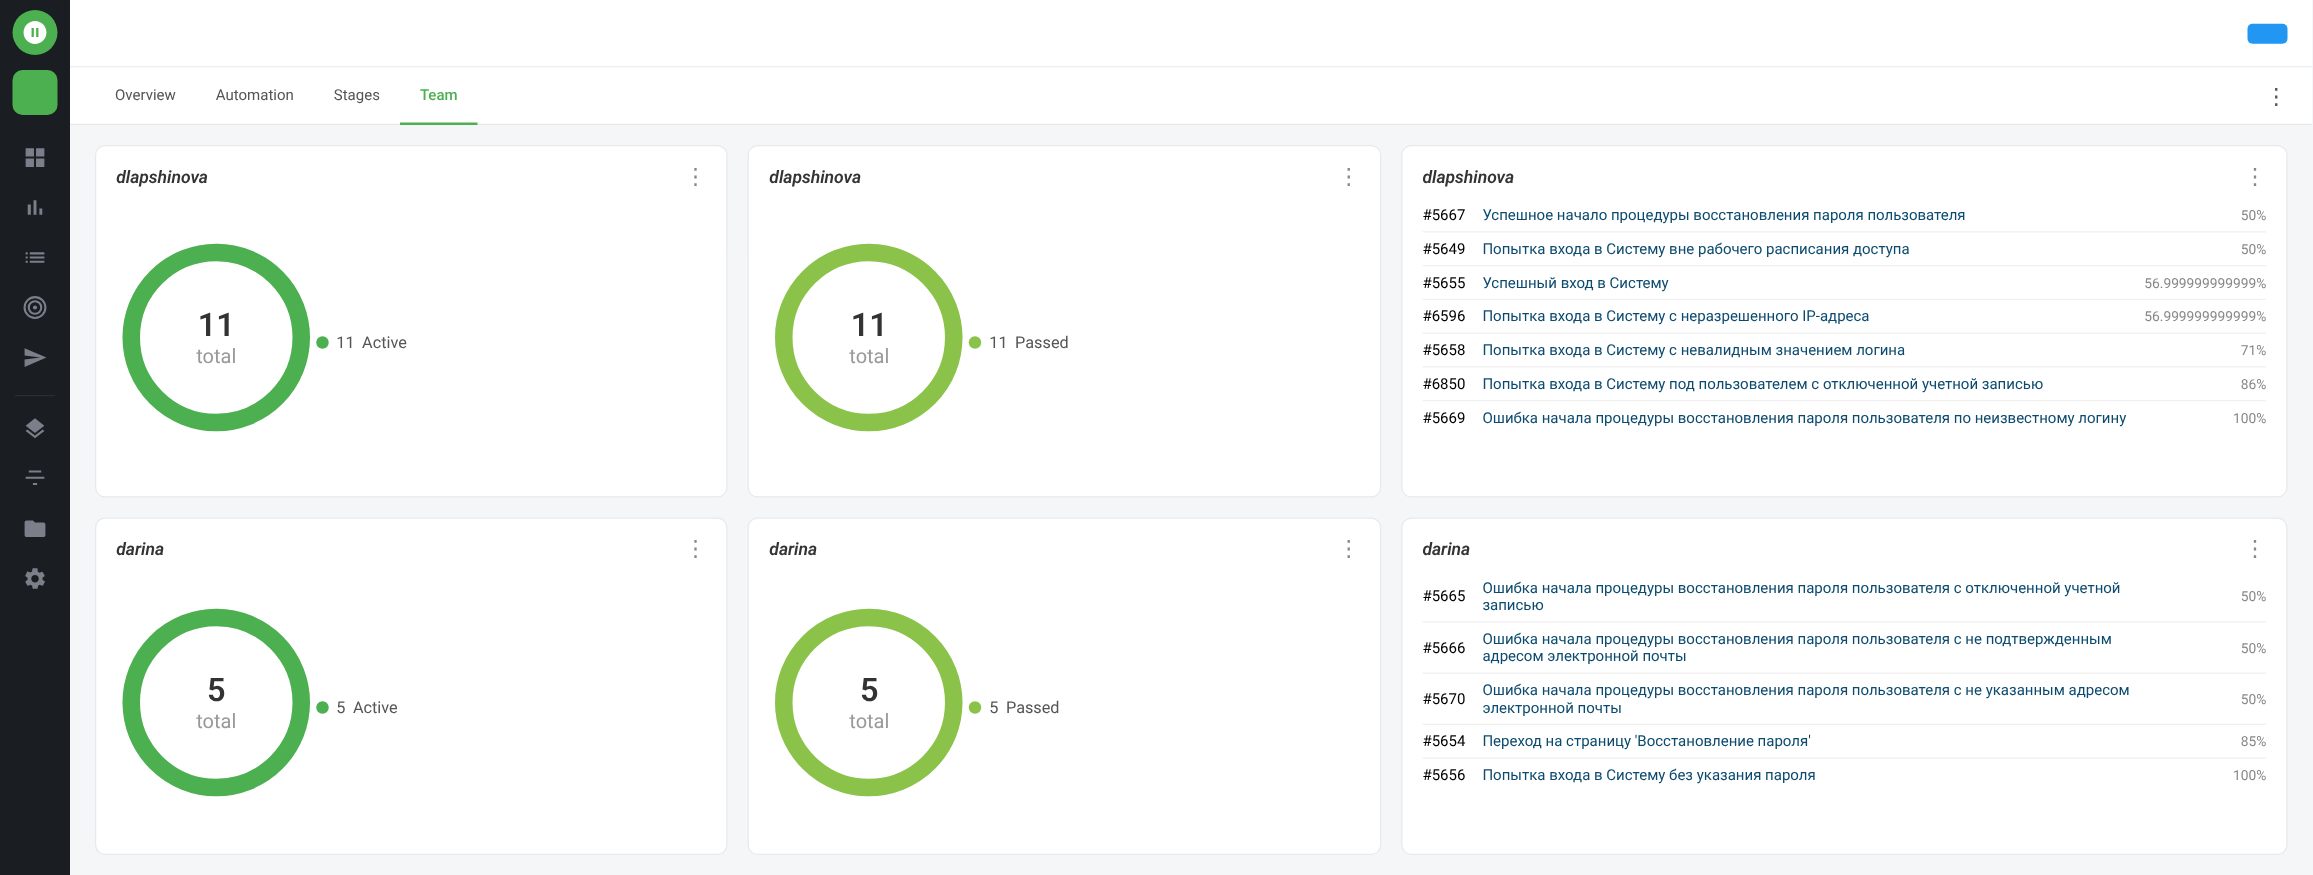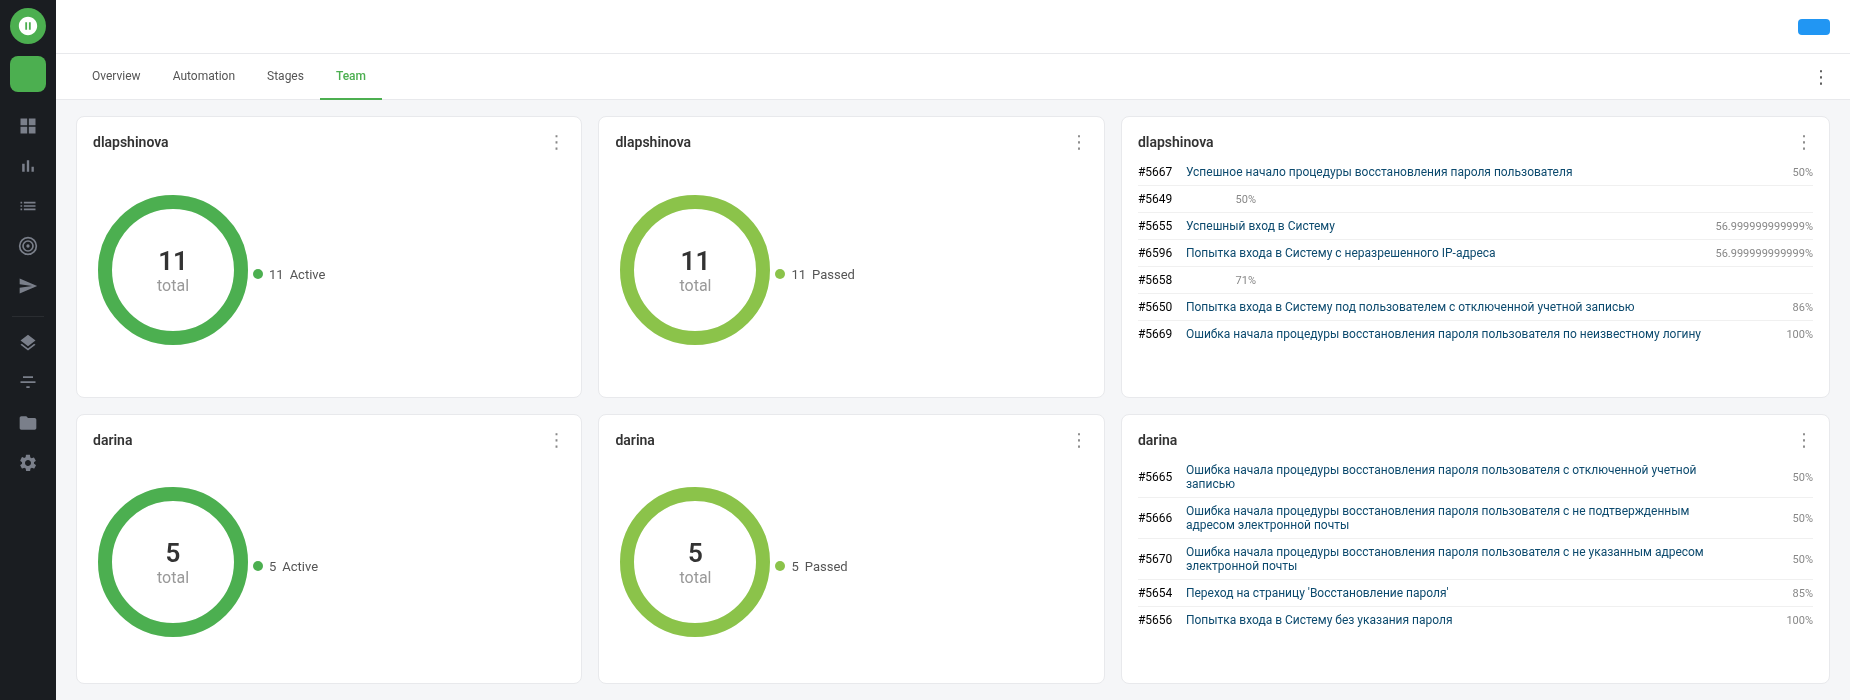--- a/index.html
+++ b/index.html
@@ -117,21 +117,21 @@
       padding: 16px;
       display: flex;
       flex-direction: column;
     }
     .card-header {
       display: flex;
       justify-content: space-between;
       align-items: center;
       margin-bottom: 8px;
     }
-    .card-title { font-size: 14px; font-weight: 600; color: #333; }
+    .card-title { font-size: 14px; font-weight: 600; color: #333; font-style: italic; }
     .card-menu { color: #888; cursor: pointer; font-size: 18px; line-height: 1; }
 
     
     .donut-container {
       display: flex;
       flex-direction: row;
       align-items: center;
       flex: 1;
     }
     .donut-wrapper {
@@ -310,42 +310,44 @@
       <div class="list-items">
 
       <div class="list-item">
         <span class="list-item-id">#5667</span>
         <span class="list-item-text">Успешное начало процедуры восстановления пароля пользователя</span>
         <span class="list-item-pct">50%</span>
       </div>
 
       <div class="list-item">
         <span class="list-item-id">#5649</span>
+        <span class="list-item-text">Попытка входа в Систему вне рабочего расписания доступа</span>
         <span class="list-item-pct">50%</span>
       </div>
 
       <div class="list-item">
         <span class="list-item-id">#5655</span>
         <span class="list-item-text">Успешный вход в Систему</span>
         <span class="list-item-pct">56.999999999999%</span>
       </div>
 
       <div class="list-item">
         <span class="list-item-id">#6596</span>
         <span class="list-item-text">Попытка входа в Систему с неразрешенного IP-адреса</span>
         <span class="list-item-pct">56.999999999999%</span>
       </div>
 
       <div class="list-item">
         <span class="list-item-id">#5658</span>
+        <span class="list-item-text">Попытка входа в Систему с невалидным значением логина</span>
         <span class="list-item-pct">71%</span>
       </div>
 
       <div class="list-item">
-        <span class="list-item-id">#5650</span>
+        <span class="list-item-id">#6850</span>
         <span class="list-item-text">Попытка входа в Систему под пользователем с отключенной учетной записью</span>
         <span class="list-item-pct">86%</span>
       </div>
 
       <div class="list-item">
         <span class="list-item-id">#5669</span>
         <span class="list-item-text">Ошибка начала процедуры восстановления пароля пользователя по неизвестному логину</span>
         <span class="list-item-pct">100%</span>
       </div>
 

